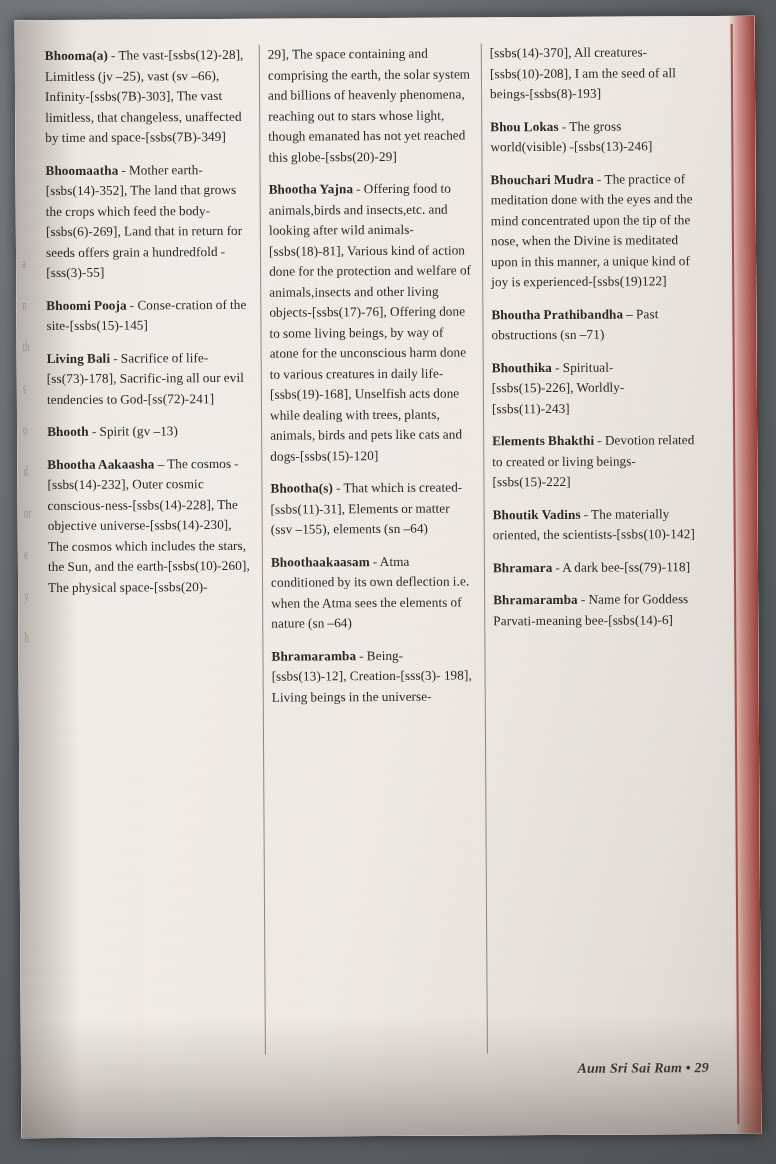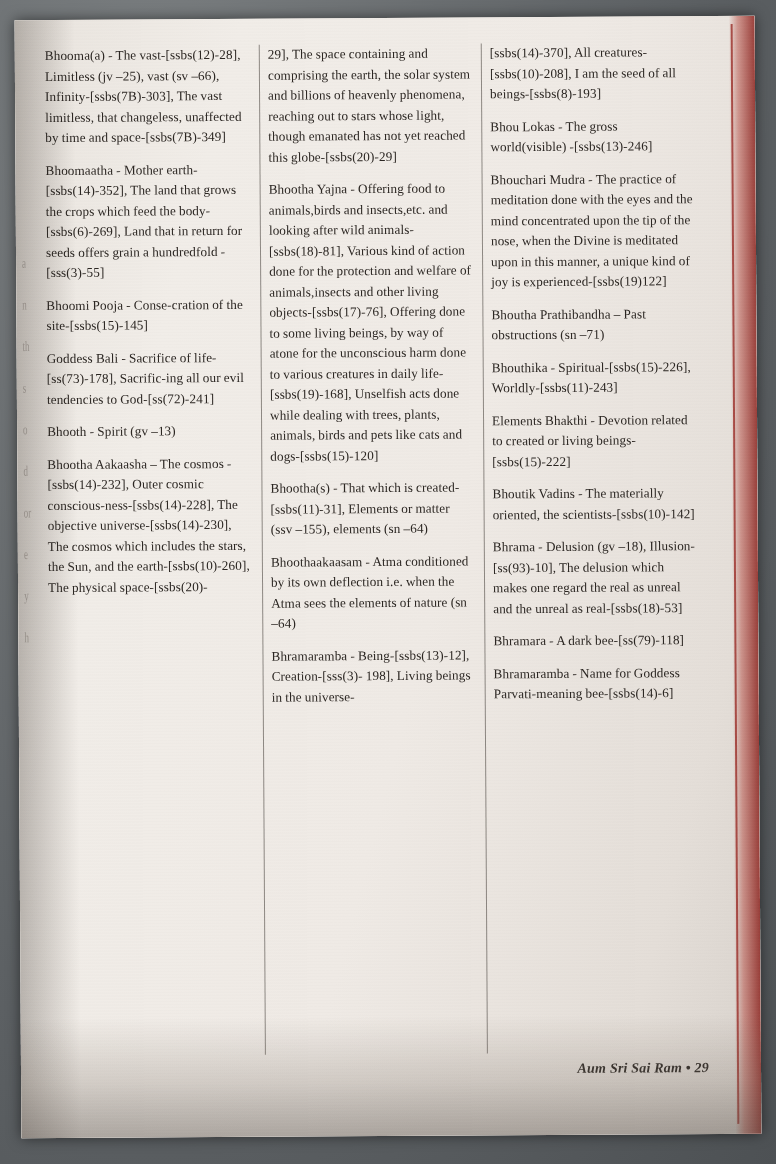--- a/index.html
+++ b/index.html
@@ -108,21 +108,21 @@
   .entry {
     margin: 0 0 12px 0;
     font-size: 13.2px;
     line-height: 20.5px;
     color: #2b2622;
     text-align: left;
     letter-spacing: 0.1px;
     word-spacing: -0.3px;
   }
   .entry b {
-    font-weight: normal;
+    font-weight: bold;
   }
   .col.first .entry:first-child { margin-top: 0; }
   .footer {
     position: absolute;
     right: 52px;
     bottom: 58px;
     font-style: italic;
     font-weight: bold;
     font-size: 14px;
     color: #2b2622;
@@ -159,40 +159,39 @@
         <div>e</div>
         <div>y</div>
         <div>h</div>
       </div>
 
     <div id="columns">
       <div class="col first">
           <p class="entry"><b>Bhooma(a)</b><span> - The vast-[ssbs(12)-28], Limitless (jv –25), vast (sv –66), Infinity-[ssbs(7B)-303], The vast limitless, that changeless, unaffected by time and space-[ssbs(7B)-349]</span></p>
           <p class="entry"><b>Bhoomaatha</b><span> - Mother earth-[ssbs(14)-352], The land that grows the crops which feed the body-[ssbs(6)-269], Land that in return for seeds offers grain a hundredfold -[sss(3)-55]</span></p>
           <p class="entry"><b>Bhoomi Pooja</b><span> - Conse-cration of the site-[ssbs(15)-145]</span></p>
-          <p class="entry"><b>Goddess Bali</b><span> - Sacrifice of life-[ss(73)-178], Sacrific-ing all our evil tendencies to God-[ss(72)-241]</span></p>
+          <p class="entry"><b>Living Bali</b><span> - Sacrifice of life-[ss(73)-178], Sacrific-ing all our evil tendencies to God-[ss(72)-241]</span></p>
           <p class="entry"><b>Bhooth</b><span> - Spirit (gv –13)</span></p>
           <p class="entry"><b>Bhootha Aakaasha</b><span> – The cosmos -[ssbs(14)-232], Outer cosmic conscious-ness-[ssbs(14)-228], The objective universe-[ssbs(14)-230], The cosmos which includes the stars, the Sun, and the earth-[ssbs(10)-260], The physical space-[ssbs(20)-</span></p>
         </div>
       <div class="col">
           <p class="entry"><span>29], The space containing and comprising the earth, the solar system  and billions of heavenly phenomena, reaching out to stars whose light, though emanated has not yet reached this globe-[ssbs(20)-29]</span></p>
           <p class="entry"><b>Bhootha Yajna</b><span> - Offering food to animals,birds and insects,etc. and looking after wild animals-[ssbs(18)-81], Various kind of action done for the protection and welfare of animals,insects and other living objects-[ssbs(17)-76], Offering done to some living beings, by way of atone for the unconscious harm done to various creatures in daily life-[ssbs(19)-168], Unselfish acts done while dealing with trees, plants, animals, birds and pets like cats and dogs-[ssbs(15)-120]</span></p>
           <p class="entry"><b>Bhootha(s)</b><span> - That which is created-[ssbs(11)-31], Elements or matter (ssv –155), elements (sn –64)</span></p>
           <p class="entry"><b>Bhoothaakaasam</b><span> - Atma conditioned by its own deflection i.e. when the Atma sees the elements of nature (sn –64)</span></p>
           <p class="entry"><b>Bhramaramba</b><span> - Being-[ssbs(13)-12], Creation-[sss(3)- 198], Living beings in the universe-</span></p>
         </div>
       <div class="col">
           <p class="entry"><span>[ssbs(14)-370], All creatures-[ssbs(10)-208], I am the seed of all beings-[ssbs(8)-193]</span></p>
           <p class="entry"><b>Bhou Lokas</b><span> - The gross world(visible) -[ssbs(13)-246]</span></p>
           <p class="entry"><b>Bhouchari Mudra</b><span> - The practice of meditation done with the eyes and the mind concentrated upon the tip of the nose, when the Divine is meditated upon in this manner, a unique kind of joy is experienced-[ssbs(19)122]</span></p>
           <p class="entry"><b>Bhoutha Prathibandha</b><span> – Past obstructions (sn –71)</span></p>
           <p class="entry"><b>Bhouthika</b><span> - Spiritual-[ssbs(15)-226], Worldly-[ssbs(11)-243]</span></p>
           <p class="entry"><b>Elements Bhakthi</b><span> - Devotion related to created or living beings-[ssbs(15)-222]</span></p>
           <p class="entry"><b>Bhoutik Vadins</b><span> - The materially oriented, the scientists-[ssbs(10)-142]</span></p>
-          <p class="entry"><b>Bhrama</b><span> - Delusion (gv –18), Illusion-[ss(93)-10], The delusion which makes one regard the real as unreal and the unreal as real-[ssbs(18)-53]</span></p>
           <p class="entry"><b>Bhramara</b><span> - A dark bee-[ss(79)-118]</span></p>
           <p class="entry"><b>Bhramaramba</b><span> - Name for Goddess Parvati-meaning bee-[ssbs(14)-6]</span></p>
         </div>
     </div>
 
     <div class="footer">Aum Sri Sai Ram • 29</div>
 
     <div id="bottom-shade"></div>
     <div id="grain"></div>
   </div>

